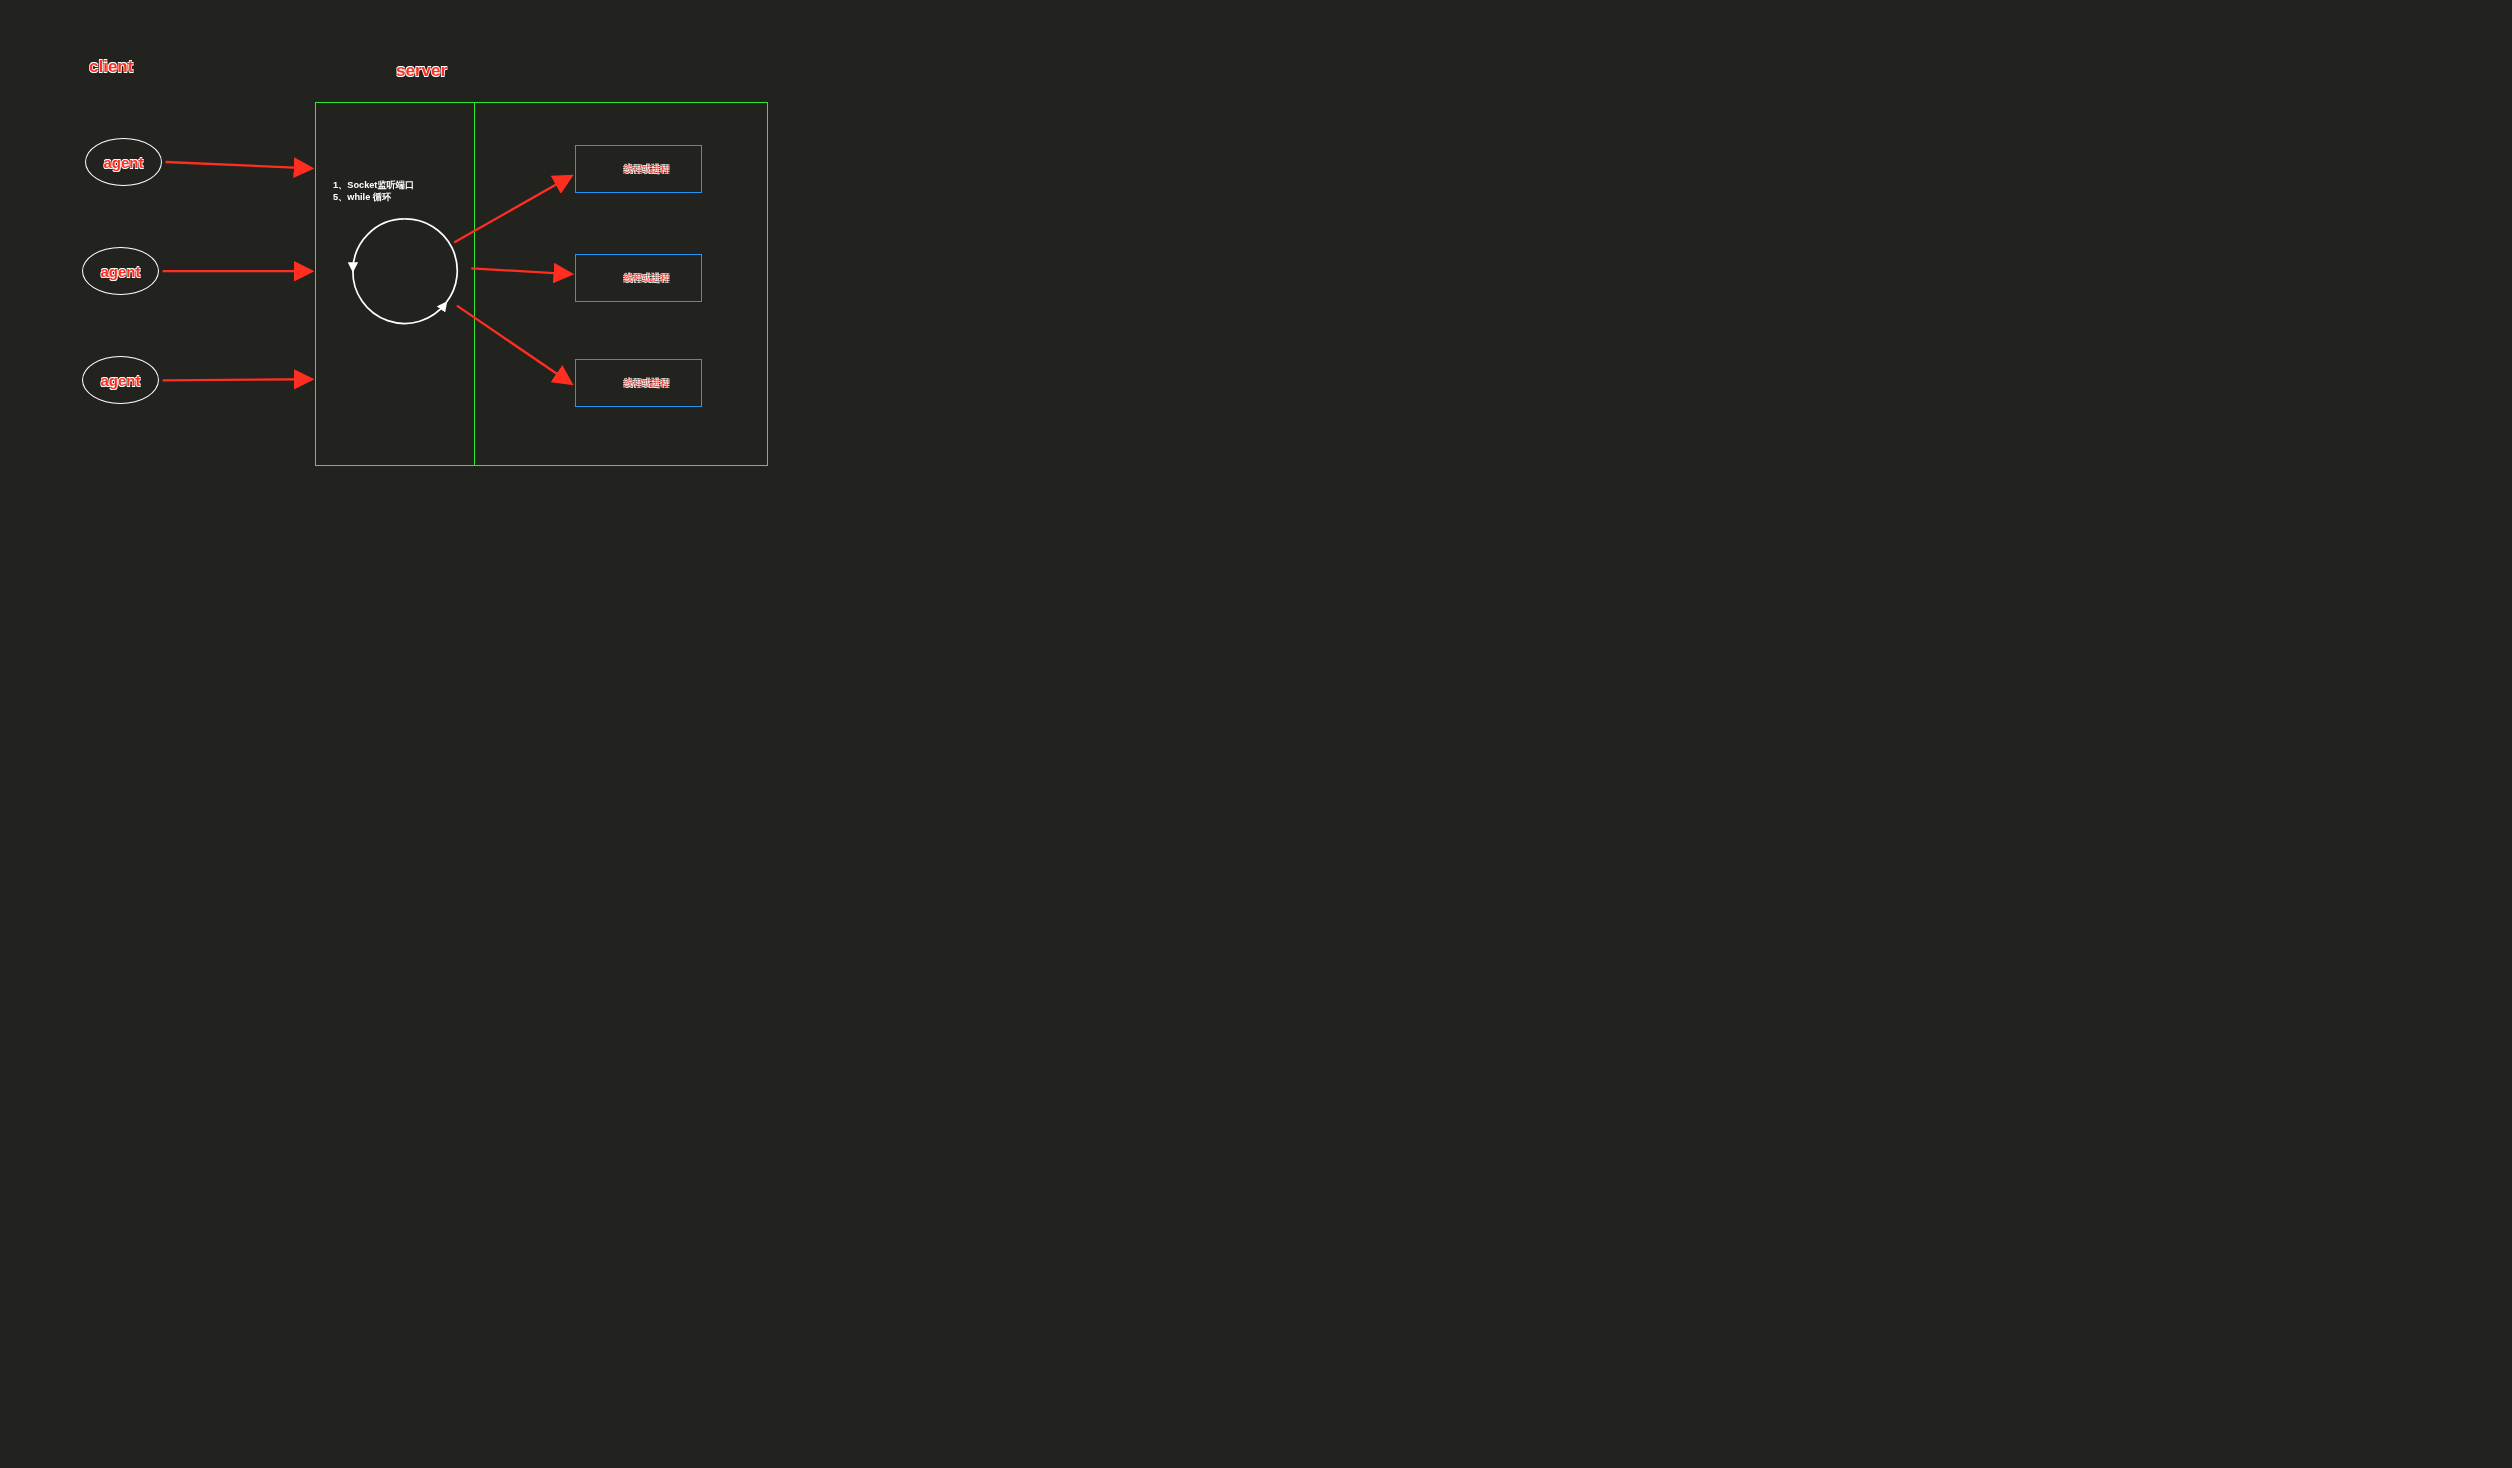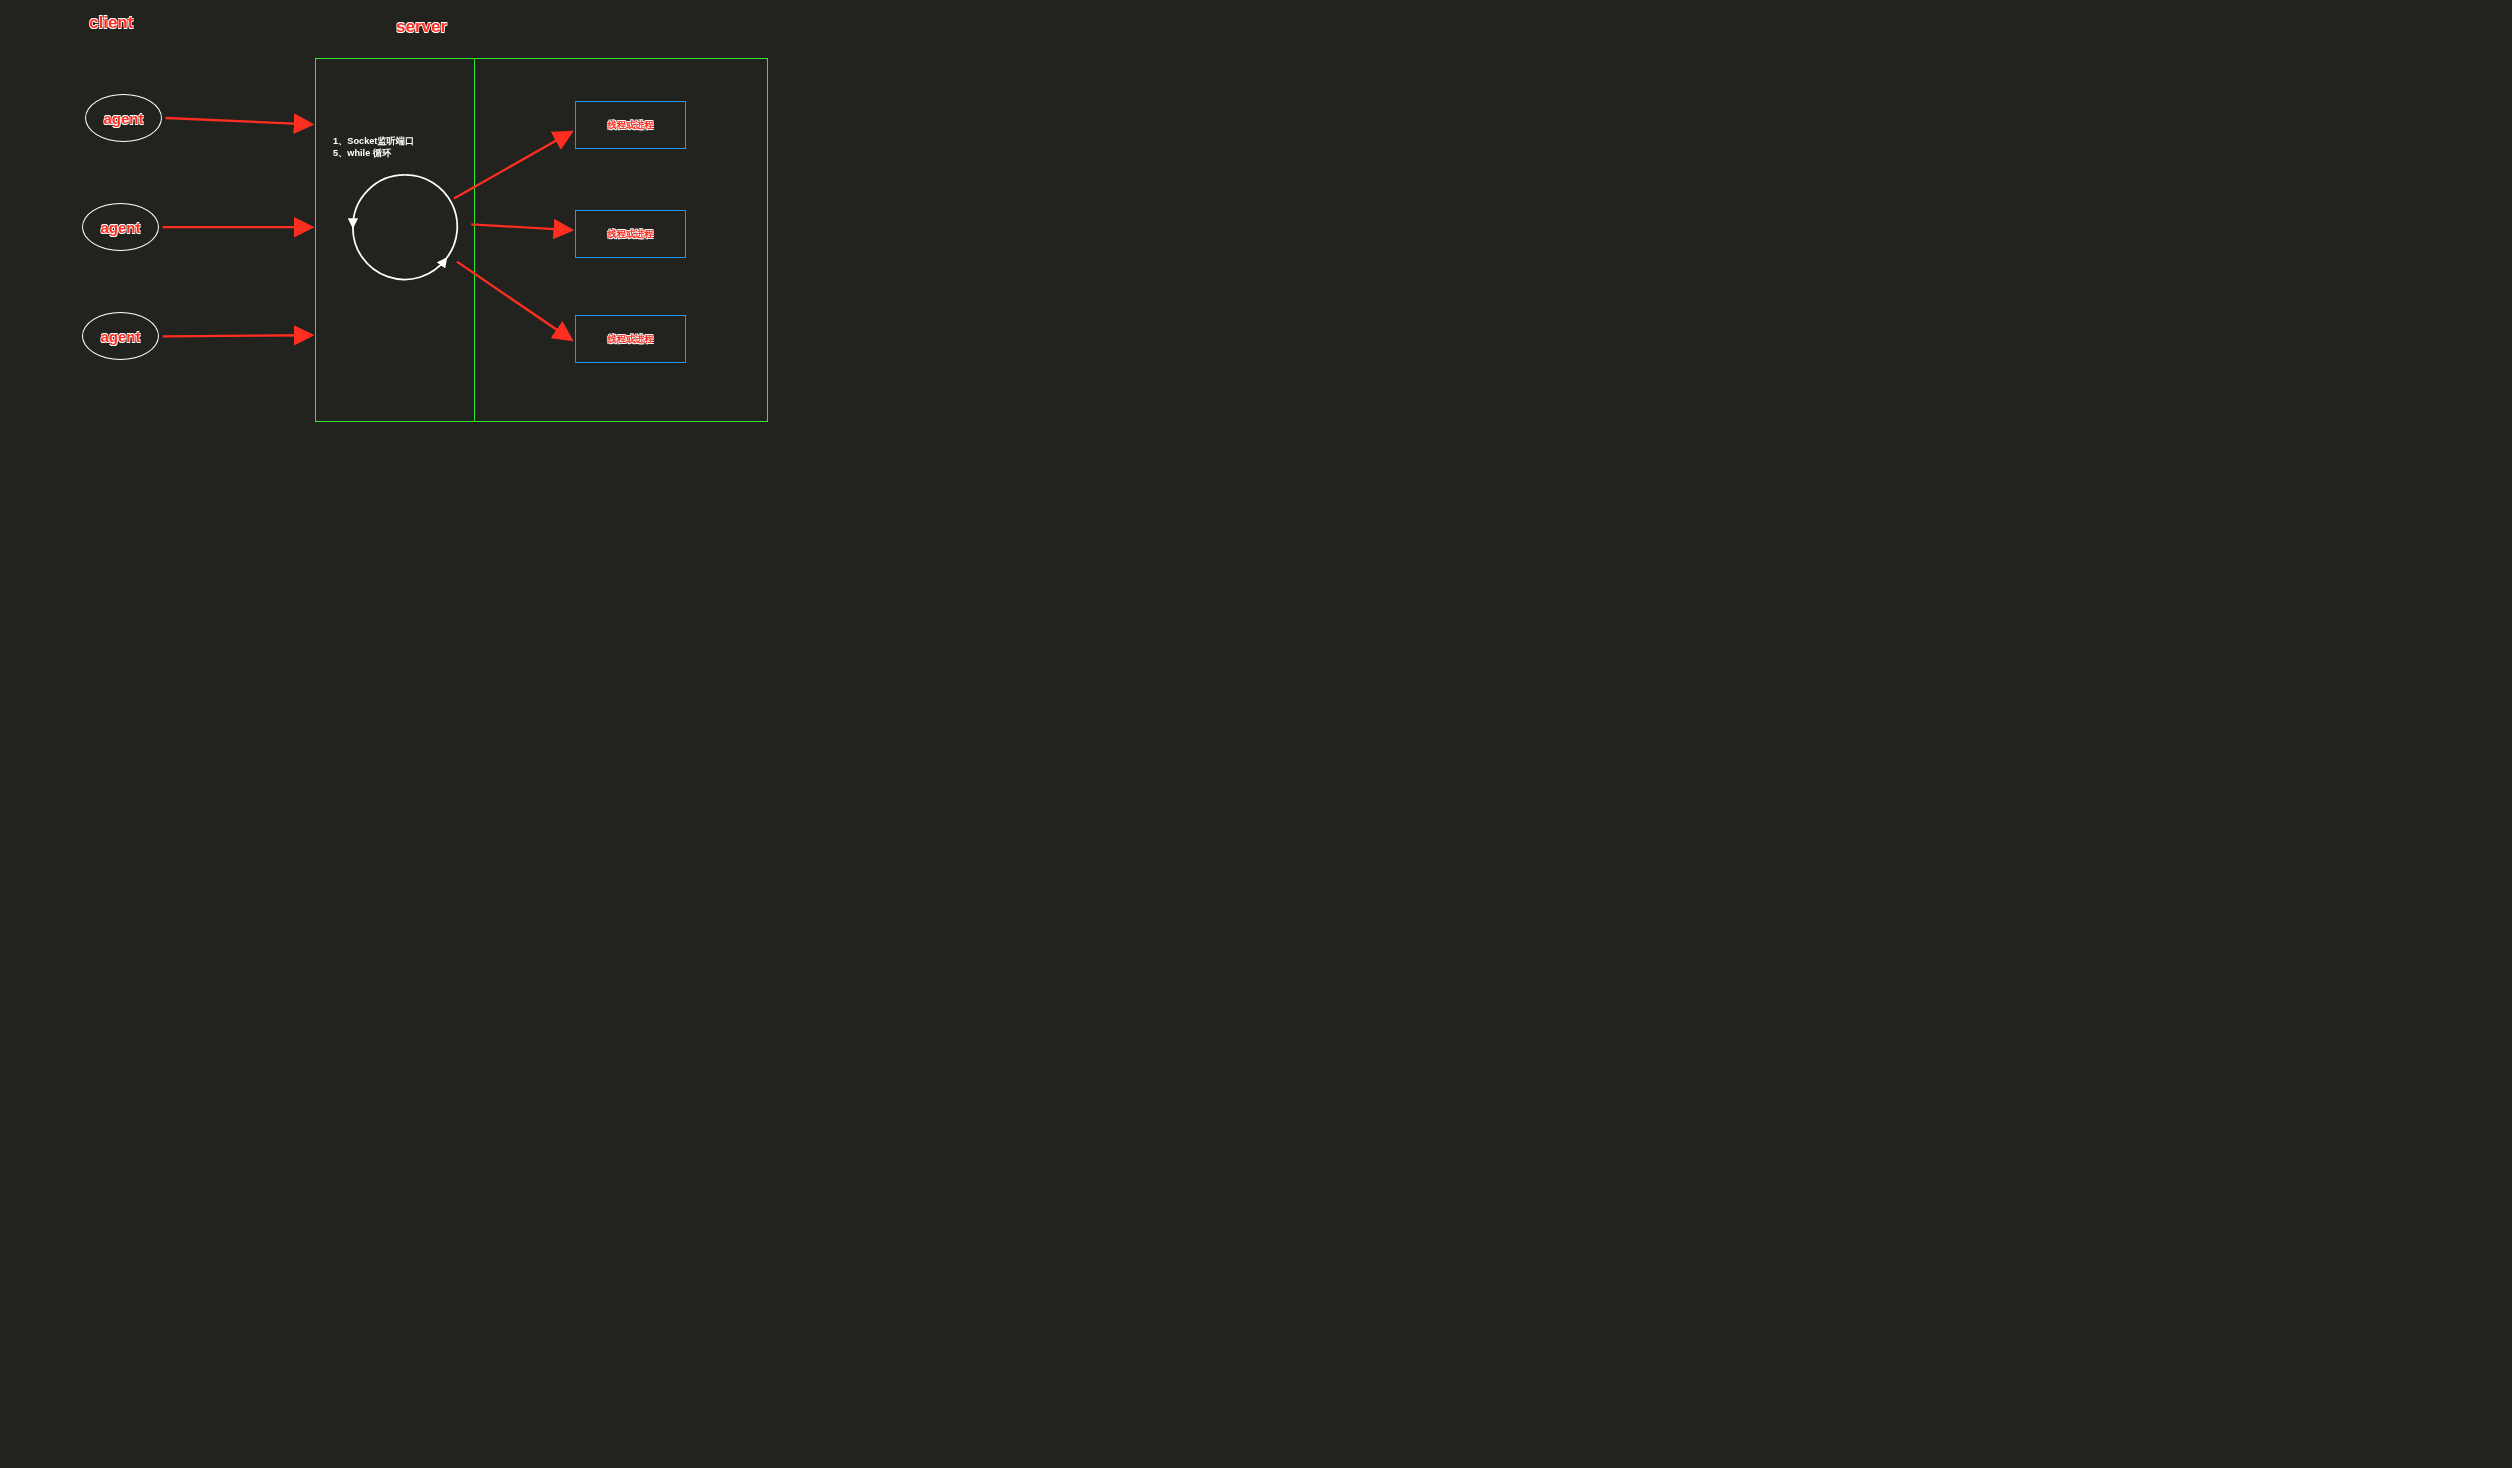--- a/index.html
+++ b/index.html
@@ -8,20 +8,21 @@
     width: 100%;
     height: 100%;
     background: #22231f;
     font-family: Arial, "Microsoft YaHei", sans-serif;
   }
   .canvas {
     position: relative;
     width: 838px;
     height: 490px;
     background: #22231f;
+    margin-top: 44px;
   }
   .title {
     position: absolute;
     font-size: 17px;
     font-weight: bold;
     color: #ff2e20;
     text-shadow:
       -0.6px -0.6px 0 #fff,
        0.6px -0.6px 0 #fff,
       -0.6px  0.6px 0 #fff,
@@ -52,27 +53,28 @@
   }
   .thread-box {
     position: absolute;
     width: 109px;
     height: 46px;
     border: 1.1px solid #2196f3;
     display: flex;
     align-items: center;
     justify-content: center;
     font-size: 9.2px;
-    font-weight: bold;
+    font-weight: normal;
     color: #ff2e20;
     text-shadow:
       -0.6px -0.6px 0 #fff,
        0.6px -0.6px 0 #fff,
       -0.6px  0.6px 0 #fff,
        0.6px  0.6px 0 #fff;
+    padding-left: 16px;
   }
   .loop-note {
     position: absolute;
     font-size: 9.2px;
     line-height: 1.3;
     font-weight: bold;
     color: #fff;
     white-space: pre;
   }
   svg.overlay {

